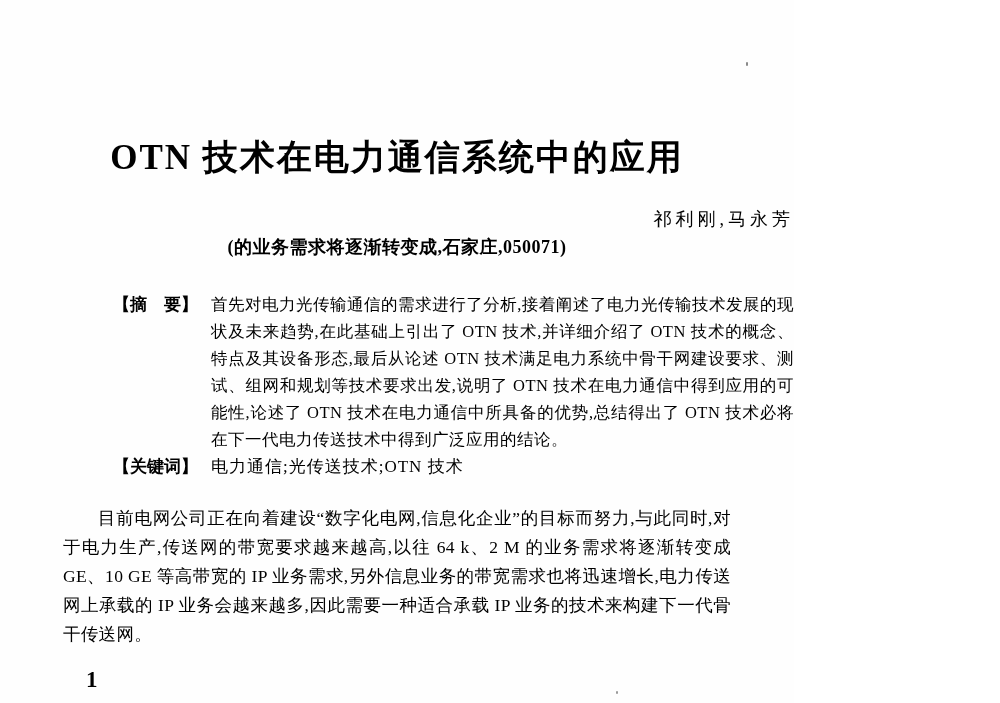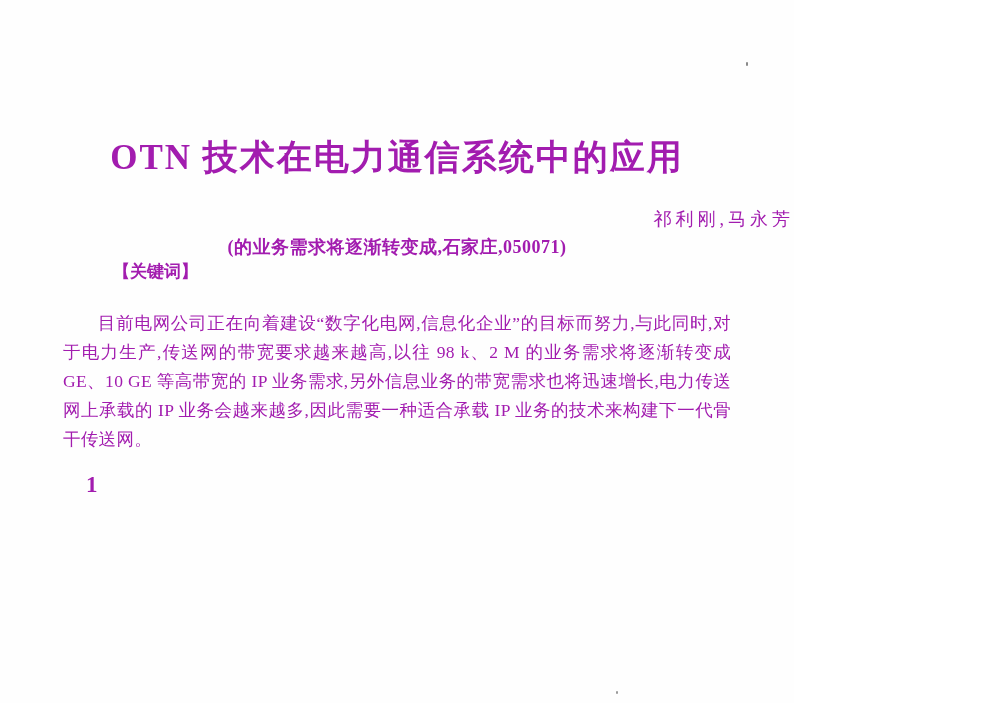--- a/index.html
+++ b/index.html
@@ -6,21 +6,21 @@
     margin: 0;
     padding: 0;
     background: #ffffff;
   }
   .page {
     position: relative;
     width: 794px;
     height: 703px;
     background: #fefefe;
     overflow: hidden;
-    color: #a21caf;
+    color: #000000;
     font-family: "Liberation Serif", "DejaVu Serif", serif;
   }
   .title {
     margin: 0;
     padding-top: 138px;
     text-align: center;
     font-size: 35px;
     line-height: 1.15;
     font-weight: bold;
     letter-spacing: 2px;
@@ -107,26 +107,31 @@
 <div class="page">
 
   <div class="speck speck-1"></div>
 
   <h1 class="title">OTN 技术在电力通信系统中的应用</h1>
 
   <div class="authors">祁利刚,马永芳</div>
 
   <div class="affiliation">(的业务需求将逐渐转变成,石家庄,050071)</div>
 
+  <div class="abstract-row">
+    <span class="block-label">【摘　要】</span>
+    <div class="abstract-text">首先对电力光传输通信的需求进行了分析,接着阐述了电力光传输技术发展的现状及未来趋势,在此基础上引出了 OTN 技术,并详细介绍了 OTN 技术的概念、特点及其设备形态,最后从论述 OTN 技术满足电力系统中骨干网建设要求、测试、组网和规划等技术要求出发,说明了 OTN 技术在电力通信中得到应用的可能性,论述了 OTN 技术在电力通信中所具备的优势,总结得出了 OTN 技术必将在下一代电力传送技术中得到广泛应用的结论。</div>
+  </div>
 
   <div class="keywords-row">
     <span class="block-label">【关键词】</span>
+    <div class="keywords-text">电力通信;光传送技术;OTN 技术</div>
   </div>
 
-  <p class="body-para">目前电网公司正在向着建设“数字化电网,信息化企业”的目标而努力,与此同时,对于电力生产,传送网的带宽要求越来越高,以往 98 k、2 M 的业务需求将逐渐转变成 GE、10 GE 等高带宽的 IP 业务需求,另外信息业务的带宽需求也将迅速增长,电力传送网上承载的 IP 业务会越来越多,因此需要一种适合承载 IP 业务的技术来构建下一代骨干传送网。</p>
+  <p class="body-para">目前电网公司正在向着建设“数字化电网,信息化企业”的目标而努力,与此同时,对于电力生产,传送网的带宽要求越来越高,以往 64 k、2 M 的业务需求将逐渐转变成 GE、10 GE 等高带宽的 IP 业务需求,另外信息业务的带宽需求也将迅速增长,电力传送网上承载的 IP 业务会越来越多,因此需要一种适合承载 IP 业务的技术来构建下一代骨干传送网。</p>
 
   <h2 class="section-heading">
     <span class="section-number">1</span>
   </h2>
 
   <div class="speck speck-2"></div>
 
 </div>
 
 </body></html>

